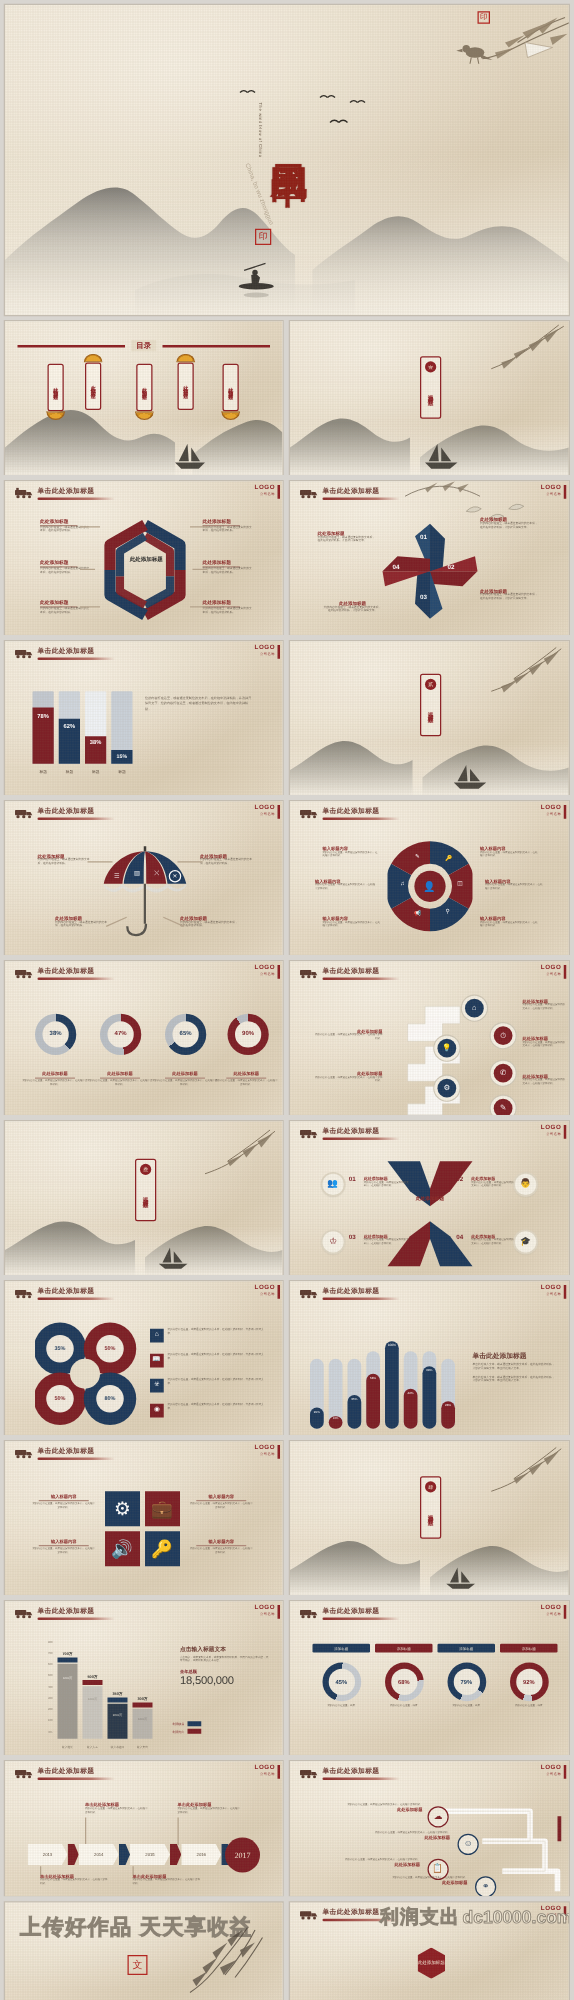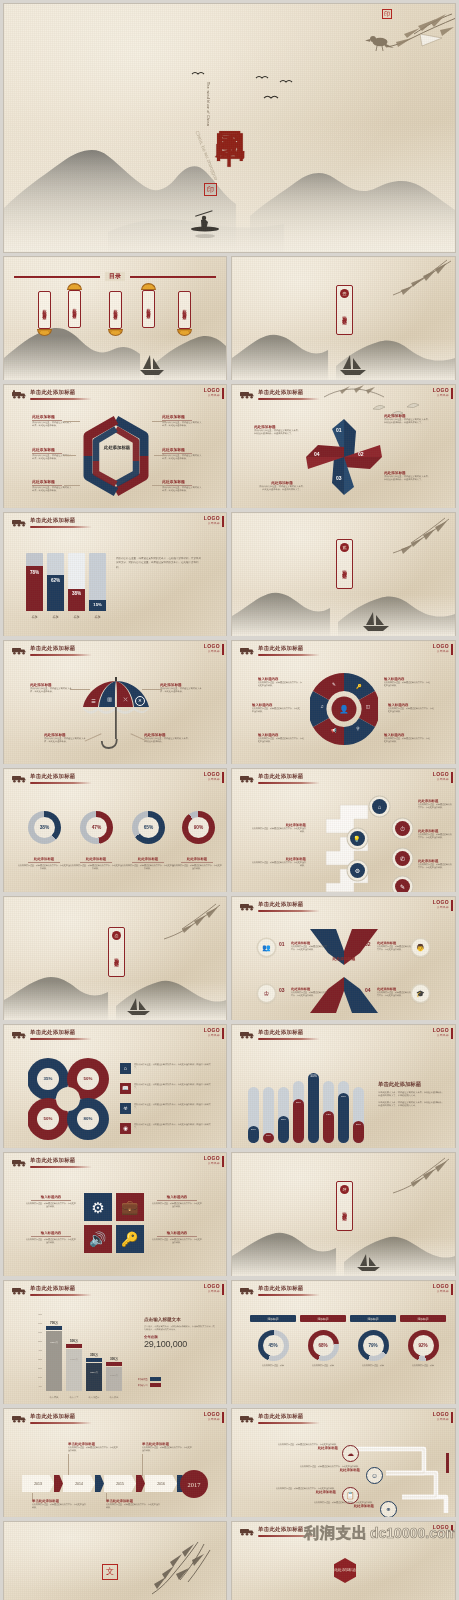--- a/index.html
+++ b/index.html
@@ -1195,21 +1195,21 @@
       <div style="display:flex; align-items:center; gap:2px;">
         <span style="font-size:2.4px; color:#7d1f26;">利润支出</span>
         <span style="width:11px; height:4px; background:#7d1f26; display:inline-block;"></span>
       </div>
     </div>
 
     <div style="position:absolute; left:140px; top:36px; width:72px;">
       <div style="font-size:4.6px; font-weight:bold; color:#6a3b33;">点击输入标题文本</div>
       <div class="body" style="font-size:2.1px; margin-top:2.5px;">点击输入，或者复制文本后，或者复制后再粘贴后。不用自身的文字内容，您可再输入，或者粘贴后的文本内容。</div>
       <div style="font-size:3.4px; font-weight:bold; color:#7d1f26; margin-top:4px;">全年总额</div>
-      <div style="font-size:9px; color:#3c3a36; letter-spacing:-.2px;">29,100,000</div>
+      <div style="font-size:9px; color:#3c3a36; letter-spacing:-.2px;">18,500,000</div>
     </div>
   </div>
 
   <div class="slide" style="left:232px; top:1281px; width:223px; height:123px;">
     <div class="hdr">
       <svg class="train" width="16" height="10" viewBox="0 0 16 10">
         <g fill="#5c3a30">
             <rect x="1" y="3" width="9" height="4.2" rx=".6"></rect>
             <path d="M10,4.6h3.4l1.4,2.6H10z"></path>
         <circle cx="3.4" cy="8.3" r="1.3"></circle>
@@ -1395,20 +1395,21 @@
     </div>
     <div style="position:absolute; left:58px; top:92px; width:84px; text-align:right;">
       <div class="body" style="font-size:2px">您的内容打在这里，或者通过复制您的文本后，在此框中选择粘贴。</div>
       <div class="ttl" style="font-size:3.4px; text-align:right;">此处添加标题</div>
     </div>
   </div>
 
   <div class="gutter" style="top:1517px;"></div>
 
   <div class="slide" style="left:4px; top:1522px; width:222px; height:78px;">
+    <div class="wm-txt" style="left:12px; top:8px; font-size:17px;">上传好作品  天天享收益</div>
     <svg class="bamboo" style="right:10px; top:18px; width:70px; height:56px;" viewBox="0 0 70 56">
       <g stroke="#4a4137" fill="none" stroke-width=".9">
         <path d="M52,2 C44,14 34,26 24,38 C18,45 12,50 6,54"></path>
         <path d="M58,4 C52,16 44,28 34,40"></path>
         <path d="M64,10 C58,20 50,32 42,42"></path>
       </g>
       <g fill="#4a4137" opacity=".9">
         <path d="M24,22 l12,-8 -9,13z"></path>
           <path d="M36,12 l12,-8 -9,13z"></path>
         <path d="M16,34 l12,-8 -9,13z"></path>

